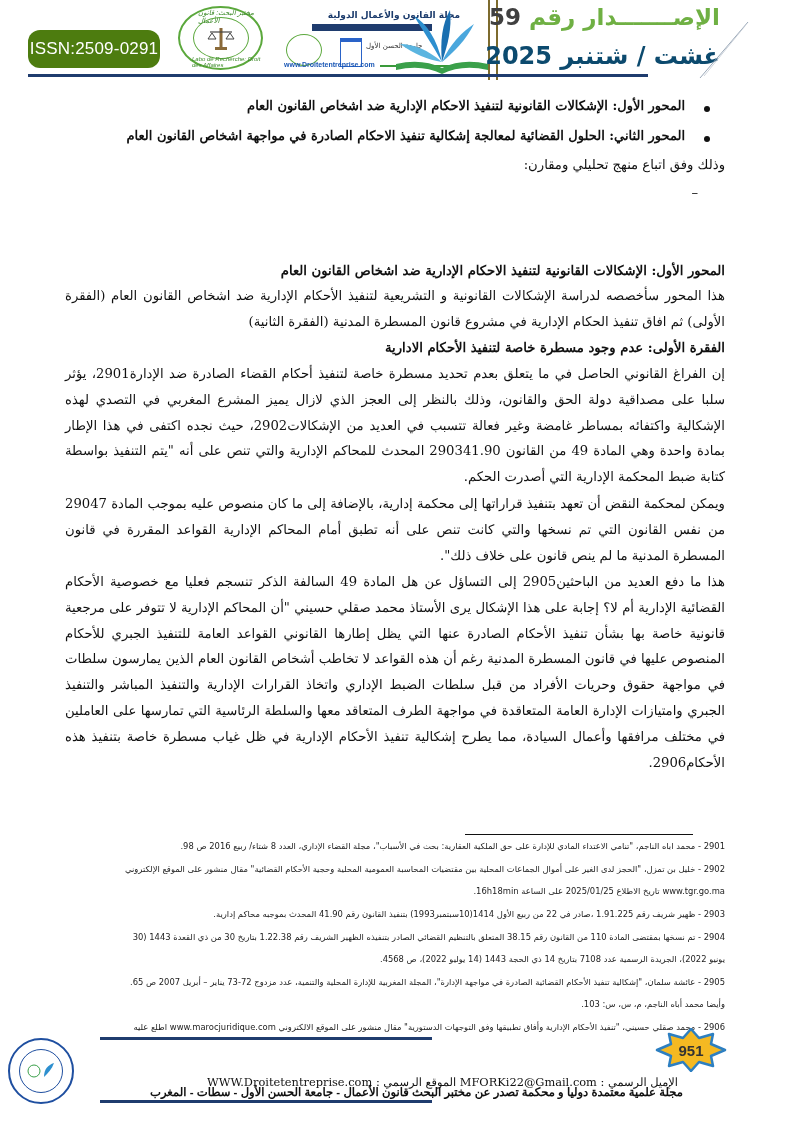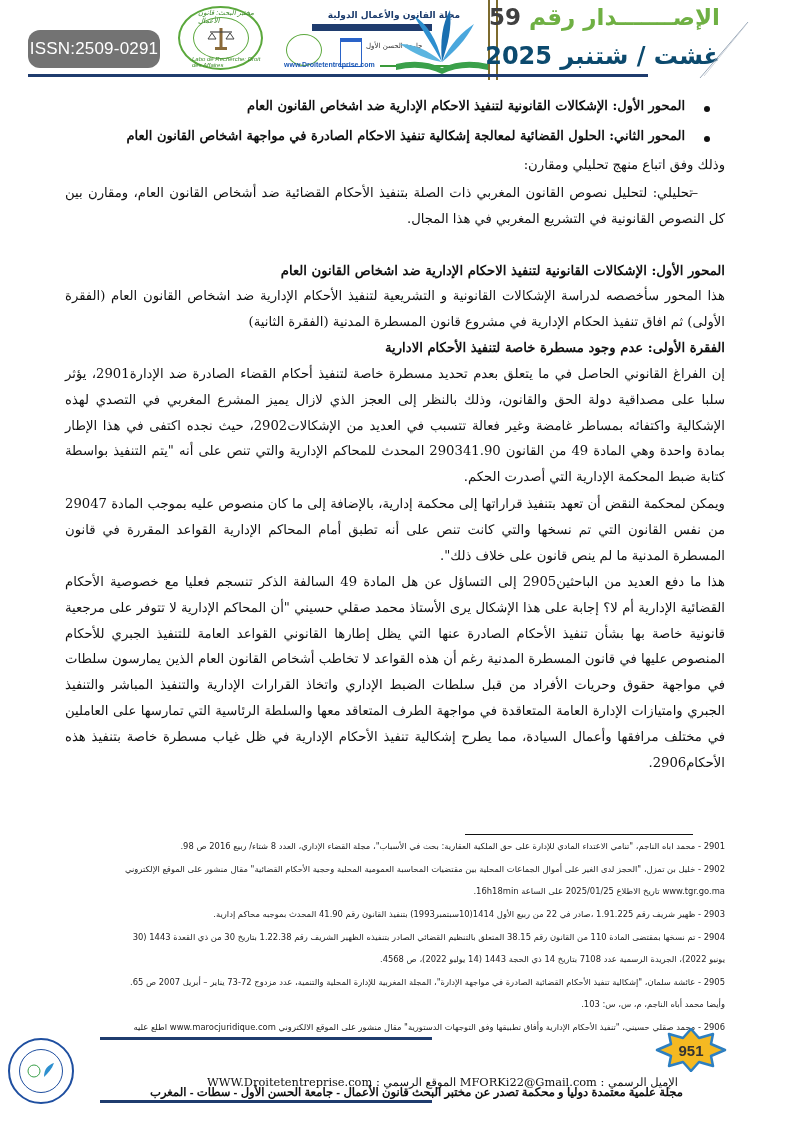--- a/index.html
+++ b/index.html
@@ -1,20 +1,20 @@
 <!DOCTYPE html>
 <html><head>
 <meta charset="utf-8">
 <style>
   html, body { margin:0; padding:0; background:#ffffff; }
   body { width:793px; height:1122px; position:relative; overflow:hidden; font-family:"DejaVu Sans", sans-serif; color:#111; }
   .abs { position:absolute; }
 
   
-  .issn { left:28px; top:30px; width:132px; height:38px; background:#737373; border-radius:12px; color:#fff; font-family:"Liberation Sans", sans-serif; font-size:17px; line-height:38px; text-align:center; letter-spacing:0.2px; }
+  .issn { left:28px; top:30px; width:132px; height:38px; background:#4d7c0f; border-radius:12px; color:#fff; font-family:"Liberation Sans", sans-serif; font-size:17px; line-height:38px; text-align:center; letter-spacing:0.2px; }
   .seal1 { left:178px; top:6px; width:85px; height:64px; border:2px solid #5ba83c; border-radius:50%; box-sizing:border-box; display:flex; align-items:center; justify-content:center; }
   .seal1 .inner { width:54px; height:40px; border:1.5px solid #5ba83c; border-radius:50%; display:flex; align-items:center; justify-content:center; }
   .seal1 .arctext { position:absolute; font-size:7px; color:#3d8a2a; font-family:"Liberation Sans", sans-serif; font-style:italic; }
   .seal1 .t1 { top:1px; left:18px; }
   .seal1 .t2 { bottom:0px; left:12px; font-size:6px; }
   .journal-box { left:282px; top:8px; width:178px; height:62px; }
   .journal-box .jt { position:absolute; top:2px; right:0; font-size:9px; font-weight:bold; color:#1a3a6b; direction:rtl; white-space:nowrap; }
   .journal-box .jbar { position:absolute; top:16px; left:30px; width:120px; height:7px; background:#1f3c6e; }
   .journal-box .mini-seal { position:absolute; top:26px; left:4px; width:34px; height:30px; border:1.5px solid #5ba83c; border-radius:50%; }
   .journal-box .uni { position:absolute; top:30px; left:58px; width:20px; height:24px; border:1.5px solid #2a63c8; border-top:4px solid #2a63c8; }
@@ -107,21 +107,20 @@
 </div>
 <div class="abs bullet-row" style="top:128px;">
   <span class="bullet-dot"></span>
   <span>المحور الثاني: الحلول القضائية لمعالجة إشكالية تنفيذ الاحكام الصادرة في مواجهة اشخاص القانون العام</span>
 </div>
 
 <div class="abs txt" style="right:68px; width:660px; top:152px;">وذلك وفق اتباع منهج تحليلي ومقارن:</div>
 
 <div class="abs txt dash-item" style="top:180px; text-indent:32px;">
   <span class="dash-mark">–</span>
-  <span>تحليلي: لتحليل نصوص القانون المغربي ذات الصلة بتنفيذ الأحكام القضائية ضد أشخاص القانون العام، ومقارن بين كل النصوص القانونية في التشريع المغربي في هذا المجال.</span>
 </div>
 
 <div class="abs txt bold" style="right:68px; width:660px; top:258px;">المحور الأول: الإشكالات القانونية لتنفيذ الاحكام الإدارية ضد اشخاص القانون العام</div>
 
 <div class="abs txt" style="right:68px; width:660px; top:283px;">هذا المحور سأخصصه لدراسة الإشكالات القانونية و التشريعية لتنفيذ الأحكام الإدارية ضد اشخاص القانون العام (الفقرة الأولى) ثم افاق تنفيذ الحكام الإدارية في مشروع قانون المسطرة المدنية (الفقرة الثانية)</div>
 
 <div class="abs txt bold" style="right:68px; width:660px; top:335px;">الفقرة الأولى: عدم وجود مسطرة خاصة لتنفيذ الأحكام الادارية</div>
 
 <div class="abs txt" style="right:68px; width:660px; top:361px;">إن الفراغ القانوني الحاصل في ما يتعلق بعدم تحديد مسطرة خاصة لتنفيذ أحكام القضاء الصادرة ضد الإدارة2901، يؤثر سلبا على مصداقية دولة الحق والقانون، وذلك بالنظر إلى العجز الذي لازال يميز المشرع المغربي في التصدي لهذه الإشكالية واكتفائه بمساطر غامضة وغير فعالة تتسبب في العديد من الإشكالات2902، حيث نجده اكتفى في هذا الإطار بمادة واحدة وهي المادة 49 من القانون 290341.90 المحدث للمحاكم الإدارية والتي تنص على أنه "يتم التنفيذ بواسطة كتابة ضبط المحكمة الإدارية التي أصدرت الحكم.</div>
 

